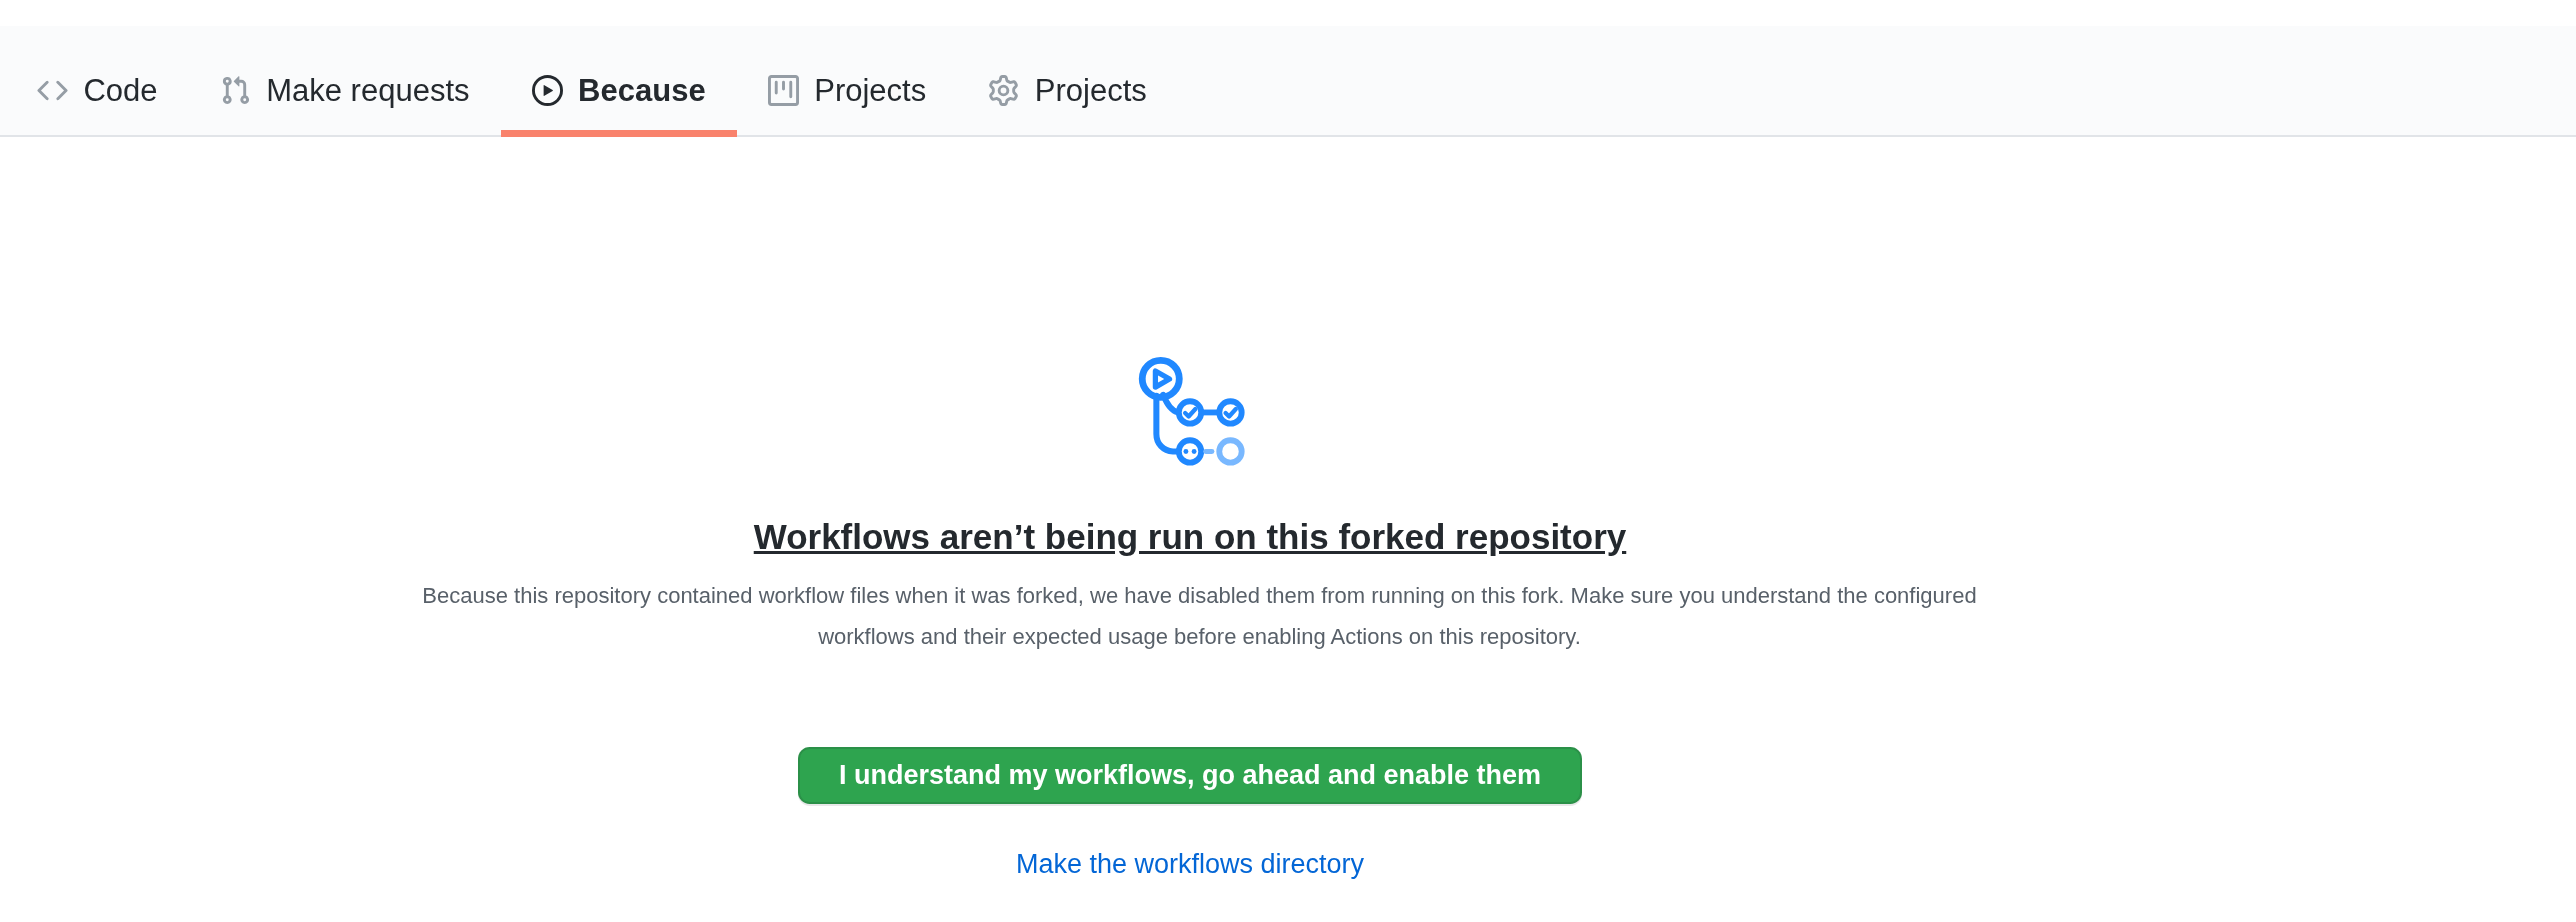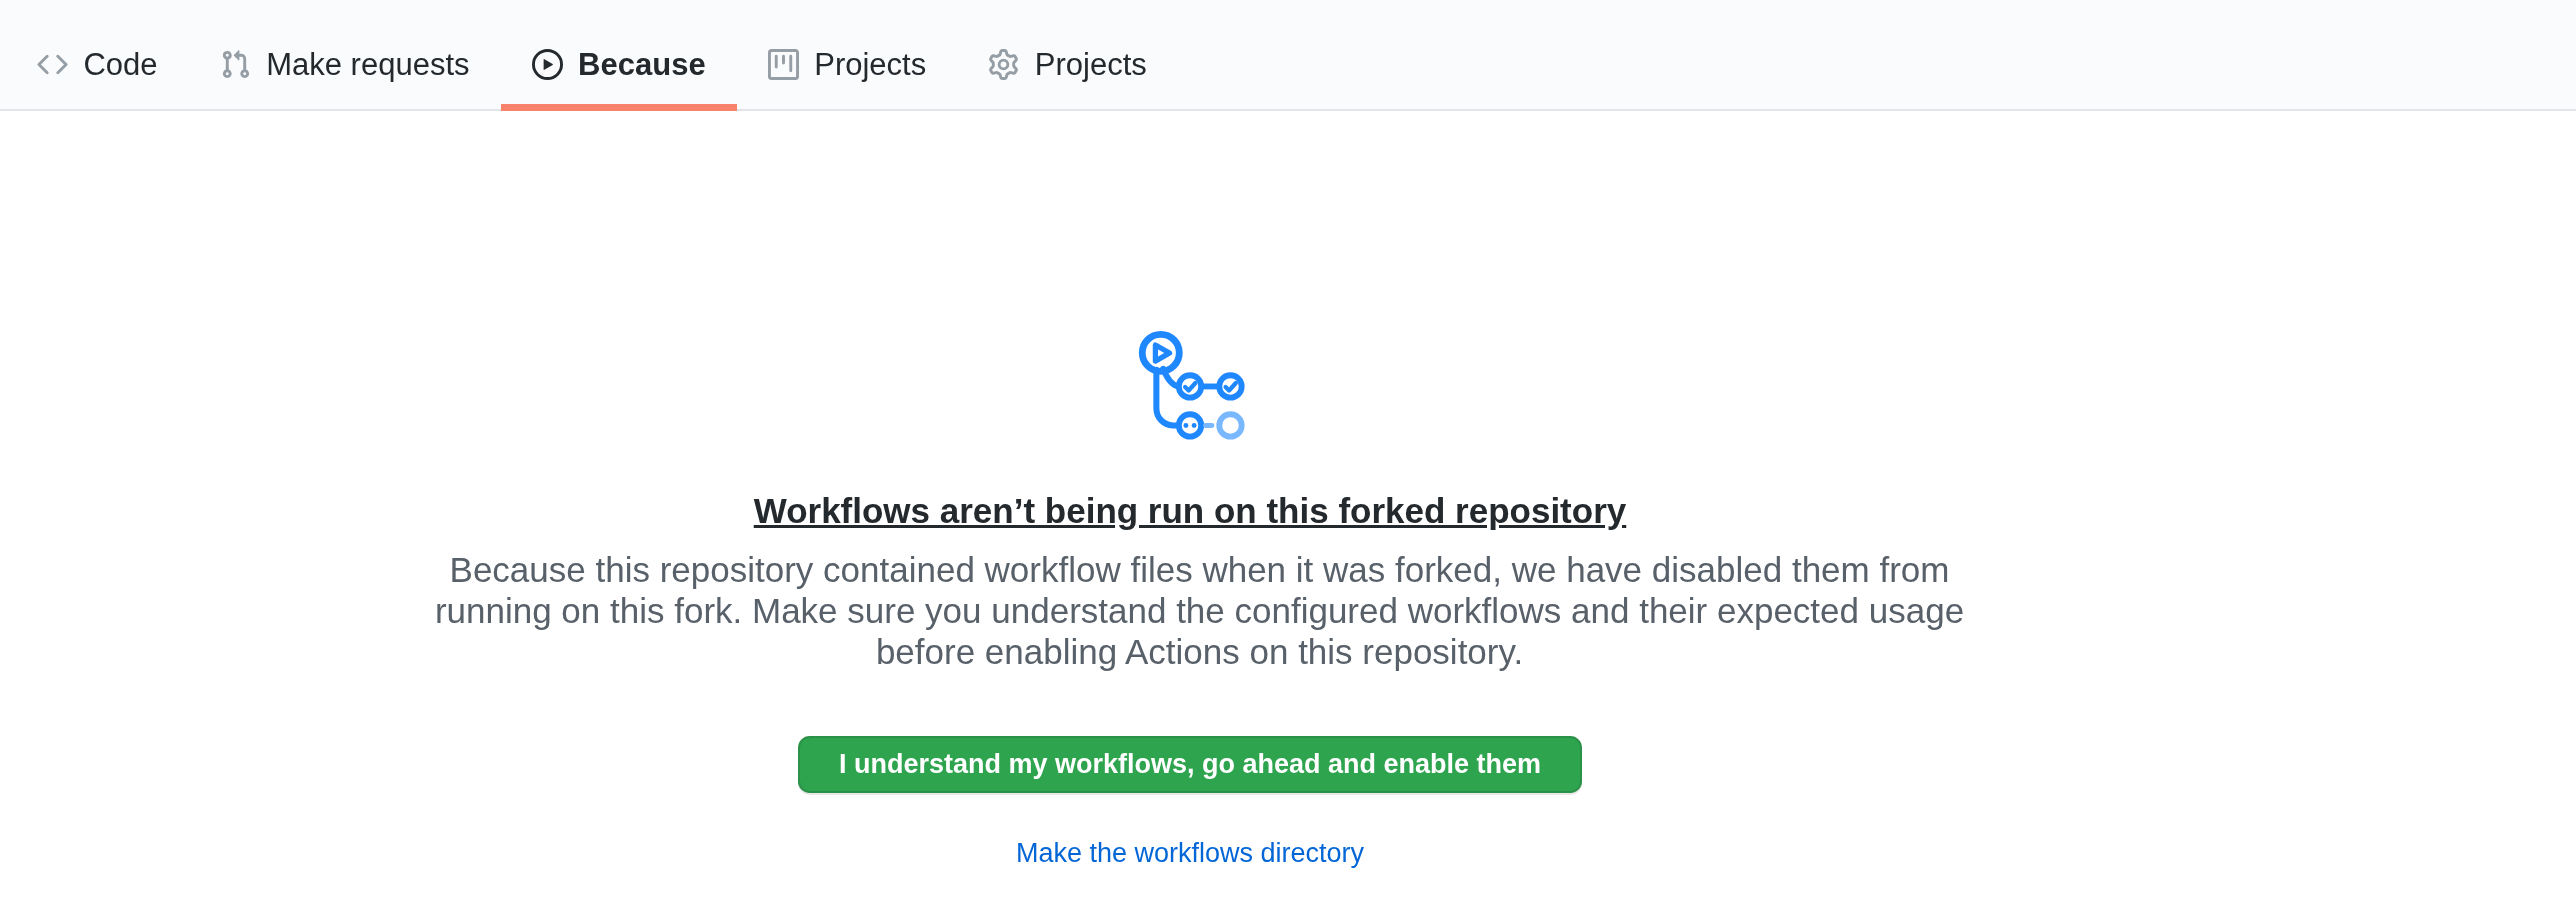--- a/index.html
+++ b/index.html
@@ -13,20 +13,21 @@
   }
 
   
   nav.repo-nav {
     height: 111px;
     background: #fafbfc;
     box-shadow: inset 0 -2px 0 #e1e4e8;
     display: flex;
     align-items: stretch;
     padding-left: 5.9px;
+    margin-top: 26px;
   }
   .tab {
     display: flex;
     align-items: center;
     padding: 25.4px 31px 0 31px;
     border-bottom: 7.8px solid transparent;
     font-size: 31px;
     line-height: 37px;
     color: #24292e;
     text-decoration: none;
@@ -60,26 +61,26 @@
     margin: 41px 0 0 0;
     font-size: 35px;
     line-height: 45px;
     font-weight: bold;
     color: #24292e;
     text-decoration: underline;
   }
   .blankslate p.desc {
     margin: 15.6px auto 0 auto;
     width: 1583px;
-    font-size: 35px;
+    font-size: 22px;
     line-height: 41px;
     color: #586069;
   }
   .btn-primary {
-    margin-top: 64px;
+    margin-top: 90px;
     display: inline-block;
     height: 57px;
     padding: 0 39px;
     background: var(--button-green, #2ea44f);
     color: #ffffff;
     font-family: inherit;
     font-size: 27px;
     font-weight: bold;
     line-height: 53px;
     border: 2px solid rgba(27,31,35,0.15);

